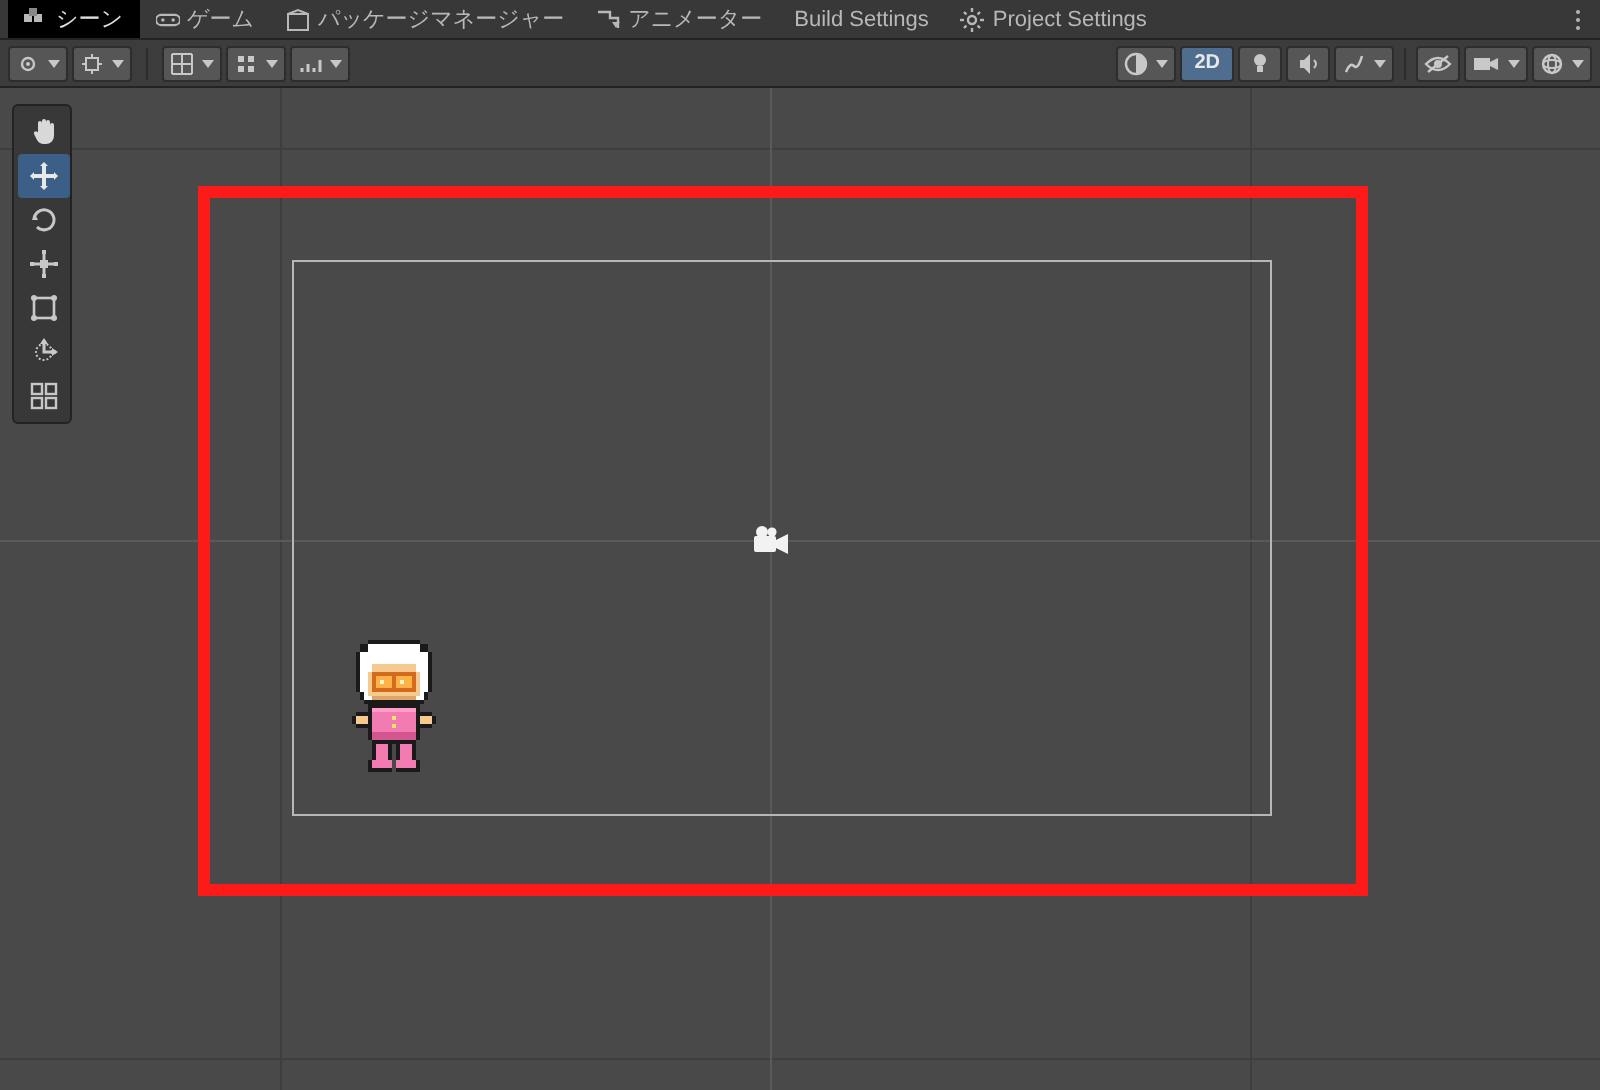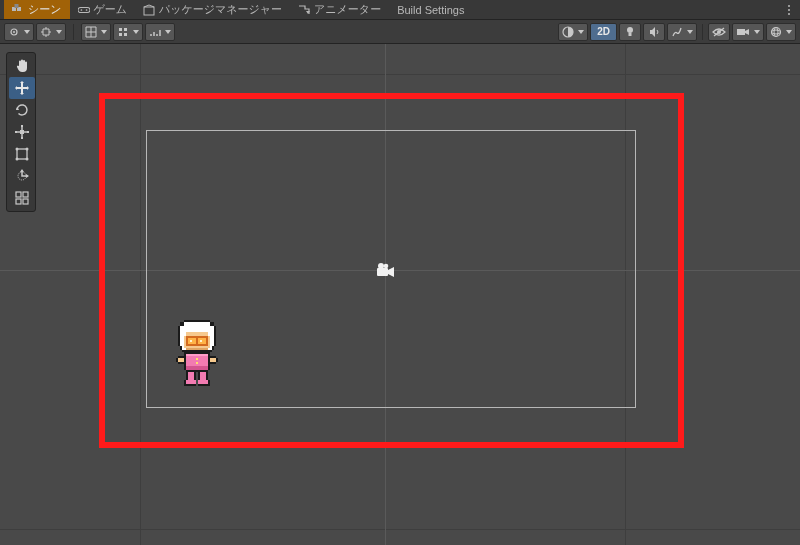--- a/index.html
+++ b/index.html
@@ -2,21 +2,21 @@
 <html><head>
 <meta charset="utf-8">
 <style>
   * { box-sizing: border-box; margin: 0; padding: 0; }
   html, body { width: 800px; height: 545px; overflow: hidden; font-family: "Segoe UI", Arial, sans-serif; font-size: 11px; color: #c8c8c8; background: #393939; }
   .root { width: 800px; height: 545px; display: flex; flex-direction: column; background: #3c3c3c; }
 
   
   .tabbar { height: 20px; background: #383838; display: flex; align-items: center; padding: 0 4px; border-bottom: 1px solid #232323; }
   .tab { display: flex; align-items: center; gap: 4px; padding: 0 8px; height: 100%; cursor: pointer; color: #b8b8b8; }
-  .tab-active { background: #a16207; color: #e0e0e0; }
+  .tab-active { background: #000000; color: #e0e0e0; }
   .tab .ico { width: 12px; height: 12px; display: inline-flex; align-items: center; justify-content: center; }
   .tabbar-right { margin-left: auto; display:flex; align-items:center; }
   .kebab { width: 14px; height: 14px; display: flex; flex-direction: column; justify-content: center; align-items: center; gap: 2px; cursor:pointer; }
   .kebab span { width: 2px; height: 2px; background: #b8b8b8; border-radius: 50%; }
 
   
   .toolbar { height: 24px; background: #3c3c3c; border-bottom: 1px solid #232323; display: flex; align-items: center; padding: 0 4px; gap: 4px; }
   .tb-btn { height: 18px; min-width: 22px; background: #565656; border: 1px solid #2d2d2d; border-radius: 2px; display: inline-flex; align-items: center; justify-content: center; cursor: pointer; padding: 0 3px; gap: 2px; }
   .tb-btn svg { display:block; }
   .tb-group { display: flex; align-items: center; gap: 2px; }
@@ -84,20 +84,38 @@
       <span class="ico">
         <svg width="12" height="10" viewBox="0 0 12 10">
             <path d="M1 1 L7 1 L7 4 L11 4 L11 9" fill="none" stroke="#b8b8b8" stroke-width="1.2"></path>
             <polygon points="11,9 9,6 13,6" fill="#b8b8b8" transform="translate(-1,0)"></polygon>
           </svg>
       </span>
       <span>アニメーター</span>
     </div>
     <div class="tab">
       <span>Build Settings</span>
+    </div>
+    <div class="tab">
+      <span class="ico">
+        <svg width="12" height="12" viewBox="0 0 12 12">
+            <circle cx="6" cy="6" r="2" fill="none" stroke="#b8b8b8" stroke-width="1.2"></circle>
+            <g stroke="#b8b8b8" stroke-width="1.2">
+              <line x1="6" y1="0" x2="6" y2="2"></line>
+              <line x1="6" y1="10" x2="6" y2="12"></line>
+              <line x1="0" y1="6" x2="2" y2="6"></line>
+              <line x1="10" y1="6" x2="12" y2="6"></line>
+              <line x1="2" y1="2" x2="3.2" y2="3.2"></line>
+              <line x1="8.8" y1="8.8" x2="10" y2="10"></line>
+              <line x1="10" y1="2" x2="8.8" y2="3.2"></line>
+              <line x1="3.2" y1="8.8" x2="2" y2="10"></line>
+            </g>
+          </svg>
+      </span>
+      <span>Project Settings</span>
     </div>
     <div class="tabbar-right">
       <div class="kebab">
           <span></span>
           <span></span>
           <span></span>
         </div>
     </div>
   </div>
 

